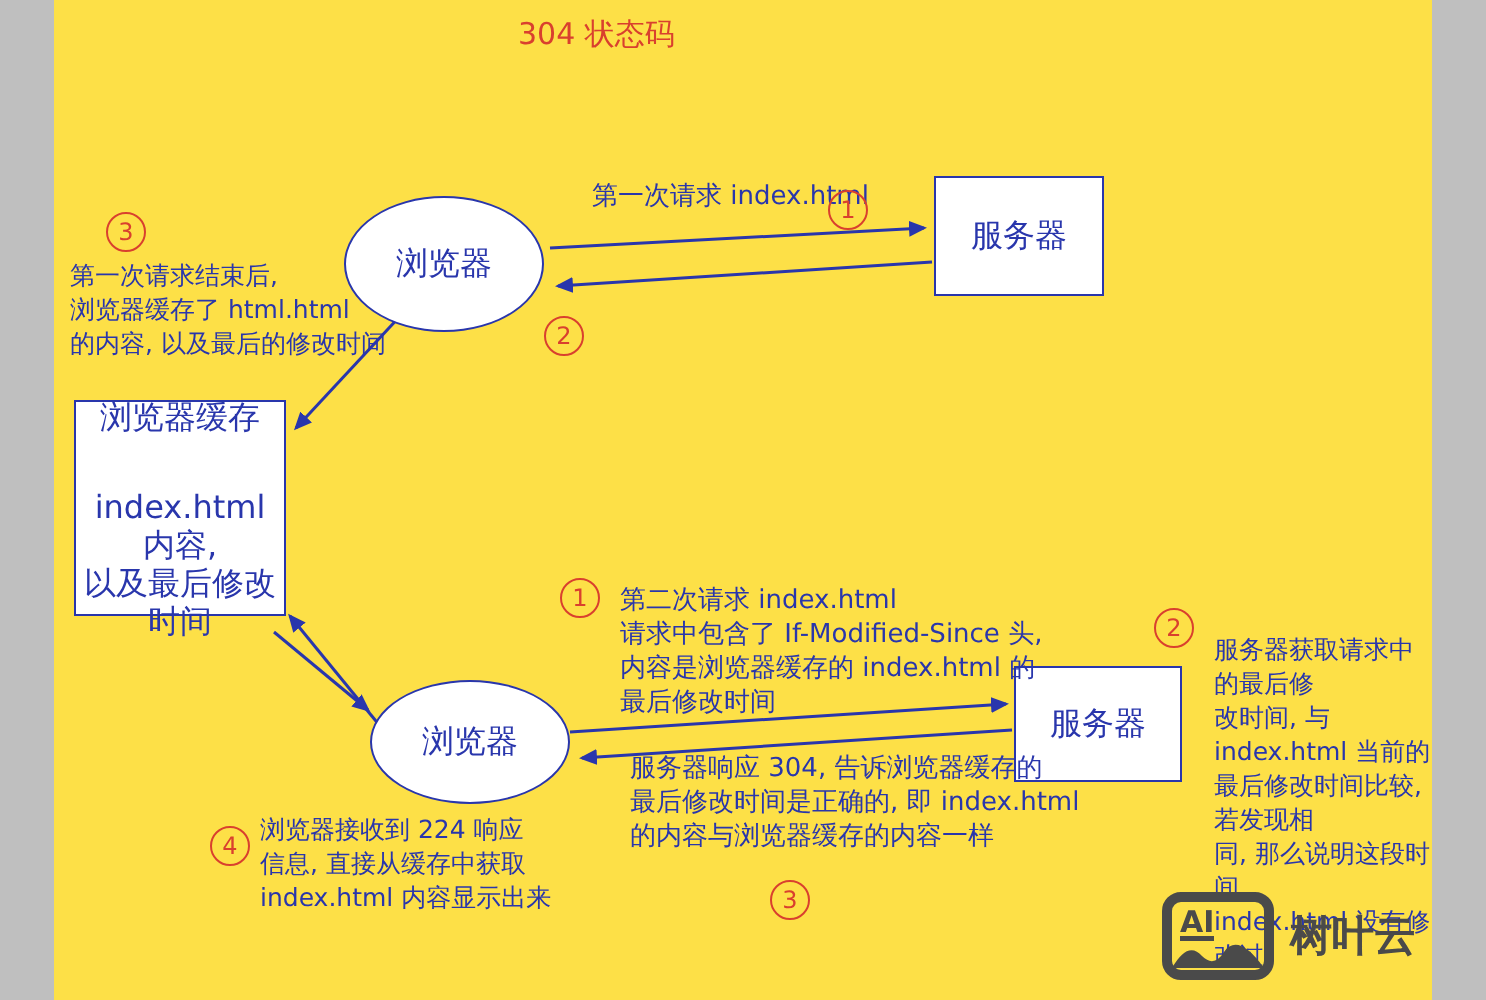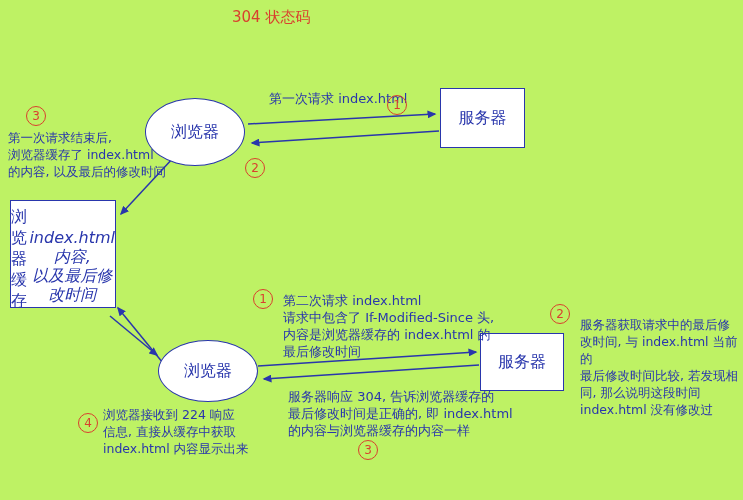--- a/index.html
+++ b/index.html
@@ -2,22 +2,22 @@
 <html><head>
 <meta charset="utf-8">
 <style>
   html,body{margin:0;padding:0;}
   body{
     font-family:"DejaVu Sans","Liberation Sans",sans-serif;
     background:#bfbfbf;
   }
   #canvas{
     position:relative;
-    width:743px;height:500px;
-    background:#bef264;
+    width:689px;height:500px;
+    background:#fde047;
     overflow:hidden;
     margin:0 auto;
   }
   .node{
     position:absolute;
     background:#ffffff;
     border:1.6px solid #2936ac;
     color:#2936ac;
     display:flex;align-items:center;justify-content:center;
     font-size:16px;
@@ -51,32 +51,32 @@
     color:#d9402e;font-size:15px;
   }
 
   
   #browser1{left:145px;top:98px;width:100px;height:68px;}
   #server1{left:440px;top:88px;width:85px;height:60px;}
   #browser2{left:158px;top:340px;width:100px;height:62px;}
   #server2{left:480px;top:333px;width:84px;height:58px;}
   #cache{
     left:10px;top:200px;width:106px;height:108px;
-    flex-direction:row;justify-content:flex-start;
+    flex-direction:column;justify-content:center;
   }
   #cache .cache-title{margin-top:10px;}
-  #cache .cache-body{margin-top:24px;text-align:center;white-space:pre-line;line-height:19px;font-style:italic;}
+  #cache .cache-body{margin-top:24px;text-align:center;white-space:pre-line;line-height:19px;}
 
   
   #t-first-request{left:269px;top:90px;font-size:13px;}
   #t-first-response{left:282px;top:141px;font-size:13px;}
   #t-cache-note{left:8px;top:129px;}
   #t-second-request{left:283px;top:292px;font-size:13px;}
   #t-server-compare{left:580px;top:316px;}
-  #t-second-response{left:288px;top:388px;font-size:13px;}
+  #t-second-response{left:288px;top:376px;font-size:13px;}
   #t-browser-use-cache{left:103px;top:406px;}
 
   
   #b-first-request{left:387px;top:95px;}
   #b-first-response{left:245px;top:158px;}
   #b-cache-note{left:26px;top:106px;}
   #b-second-request{left:253px;top:289px;}
   #b-server-compare{left:550px;top:304px;}
   #b-second-response{left:358px;top:440px;}
   #b-browser-use-cache{left:78px;top:413px;}
@@ -124,21 +124,21 @@
   </div>
   <div id="browser2" class="node ellipse">
     <span>浏览器</span>
   </div>
   <div id="server2" class="node">
     <span>服务器</span>
   </div>
 
   <div id="t-first-request" class="annotation">第一次请求 index.html</div>
   <div id="t-cache-note" class="annotation">第一次请求结束后,
-浏览器缓存了 index.html
+浏览器缓存了 html.html
 的内容, 以及最后的修改时间</div>
   <div id="t-server-compare" class="annotation">服务器获取请求中的最后修
 改时间, 与 index.html 当前的
 最后修改时间比较, 若发现相
 同, 那么说明这段时间
 index.html 没有修改过</div>
   <div id="t-second-request" class="annotation">第二次请求 index.html
 请求中包含了 If-Modified-Since 头,
 内容是浏览器缓存的 index.html 的
 最后修改时间</div>
@@ -150,14 +150,23 @@
 index.html 内容显示出来</div>
 
   <div id="b-first-request" class="badge">1</div>
   <div id="b-first-response" class="badge">2</div>
   <div id="b-cache-note" class="badge">3</div>
   <div id="b-second-request" class="badge">1</div>
   <div id="b-server-compare" class="badge">2</div>
   <div id="b-second-response" class="badge">3</div>
   <div id="b-browser-use-cache" class="badge">4</div>
 
+  <div id="watermark">
+    <svg width="56" height="44" viewBox="0 0 56 44">
+      <rect x="2.5" y="2.5" width="51" height="39" rx="7" fill="none" stroke="#4a4a4a" stroke-width="5"></rect>
+      <text x="9" y="20" font-size="15" font-weight="bold" fill="#4a4a4a" font-family="DejaVu Sans, sans-serif">AI</text>
+      <rect x="9" y="22" width="17" height="2.5" fill="#4a4a4a"></rect>
+      <path d="M5 38 Q13 24 20 32 Q26 38 31 30 Q38 20 51 38 Z" fill="#4a4a4a"></path>
+    </svg>
+    <span class="wm-label">树叶云</span>
+  </div>
 
 </div>
 
 </body></html>

